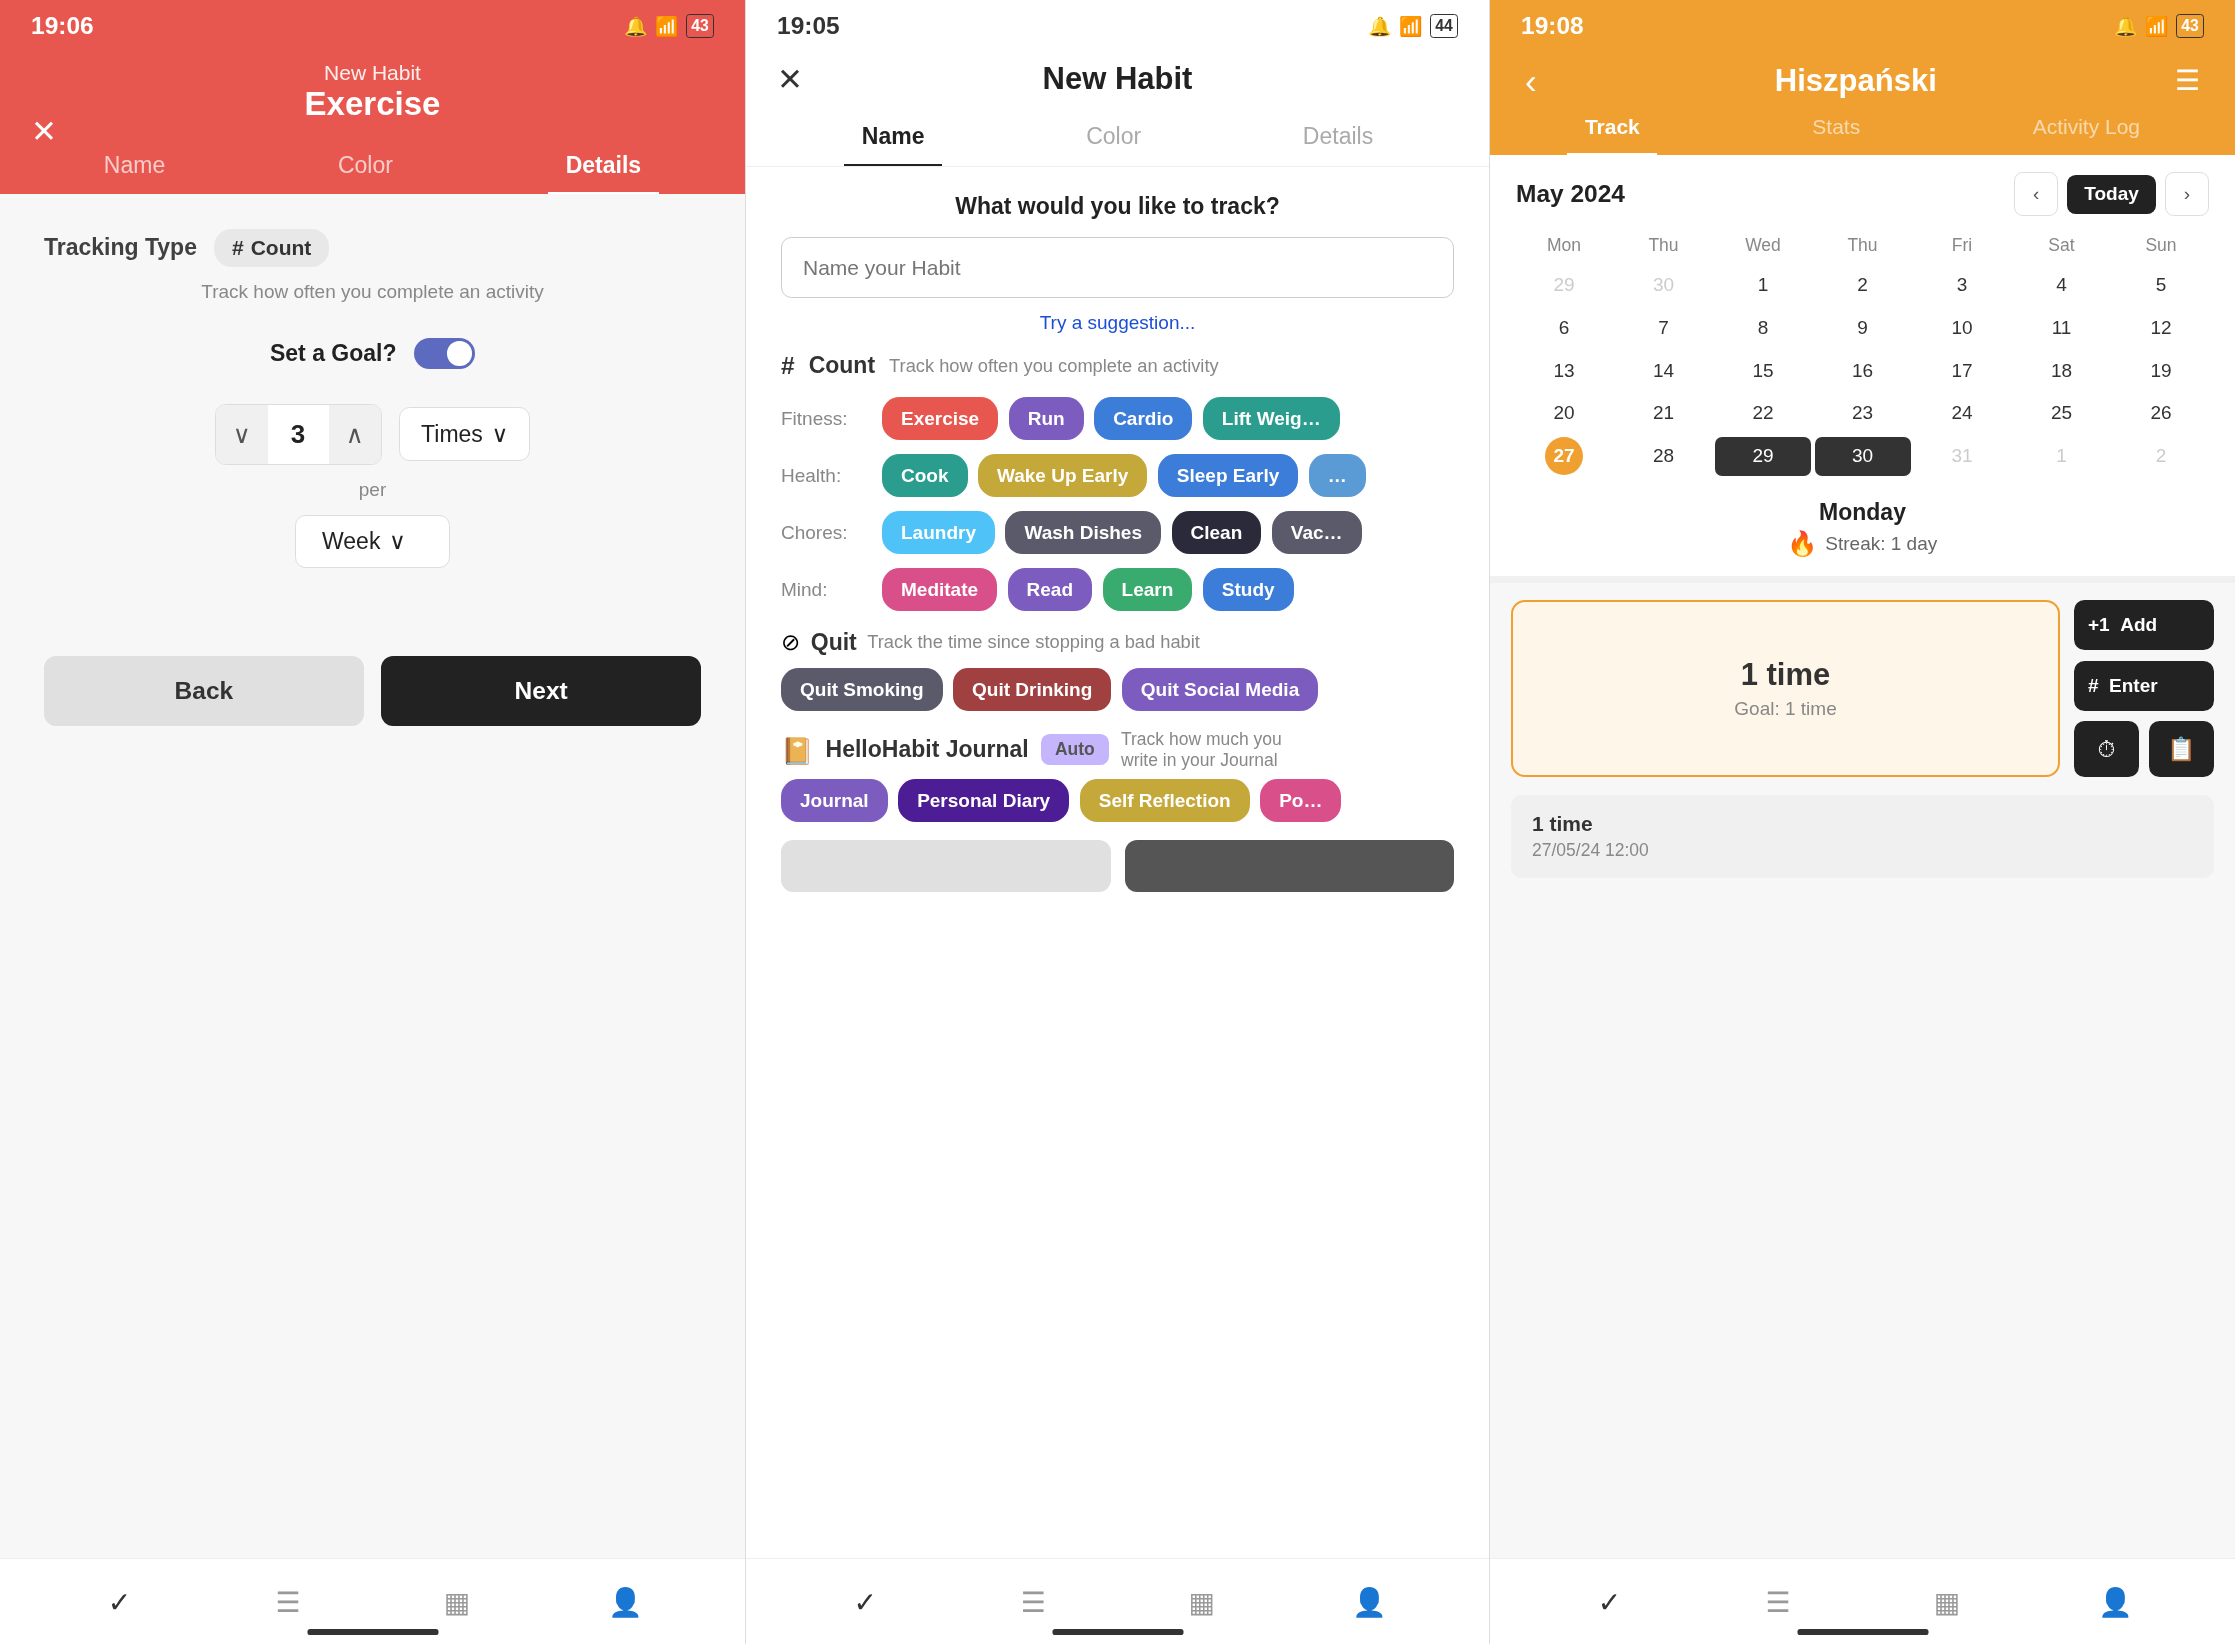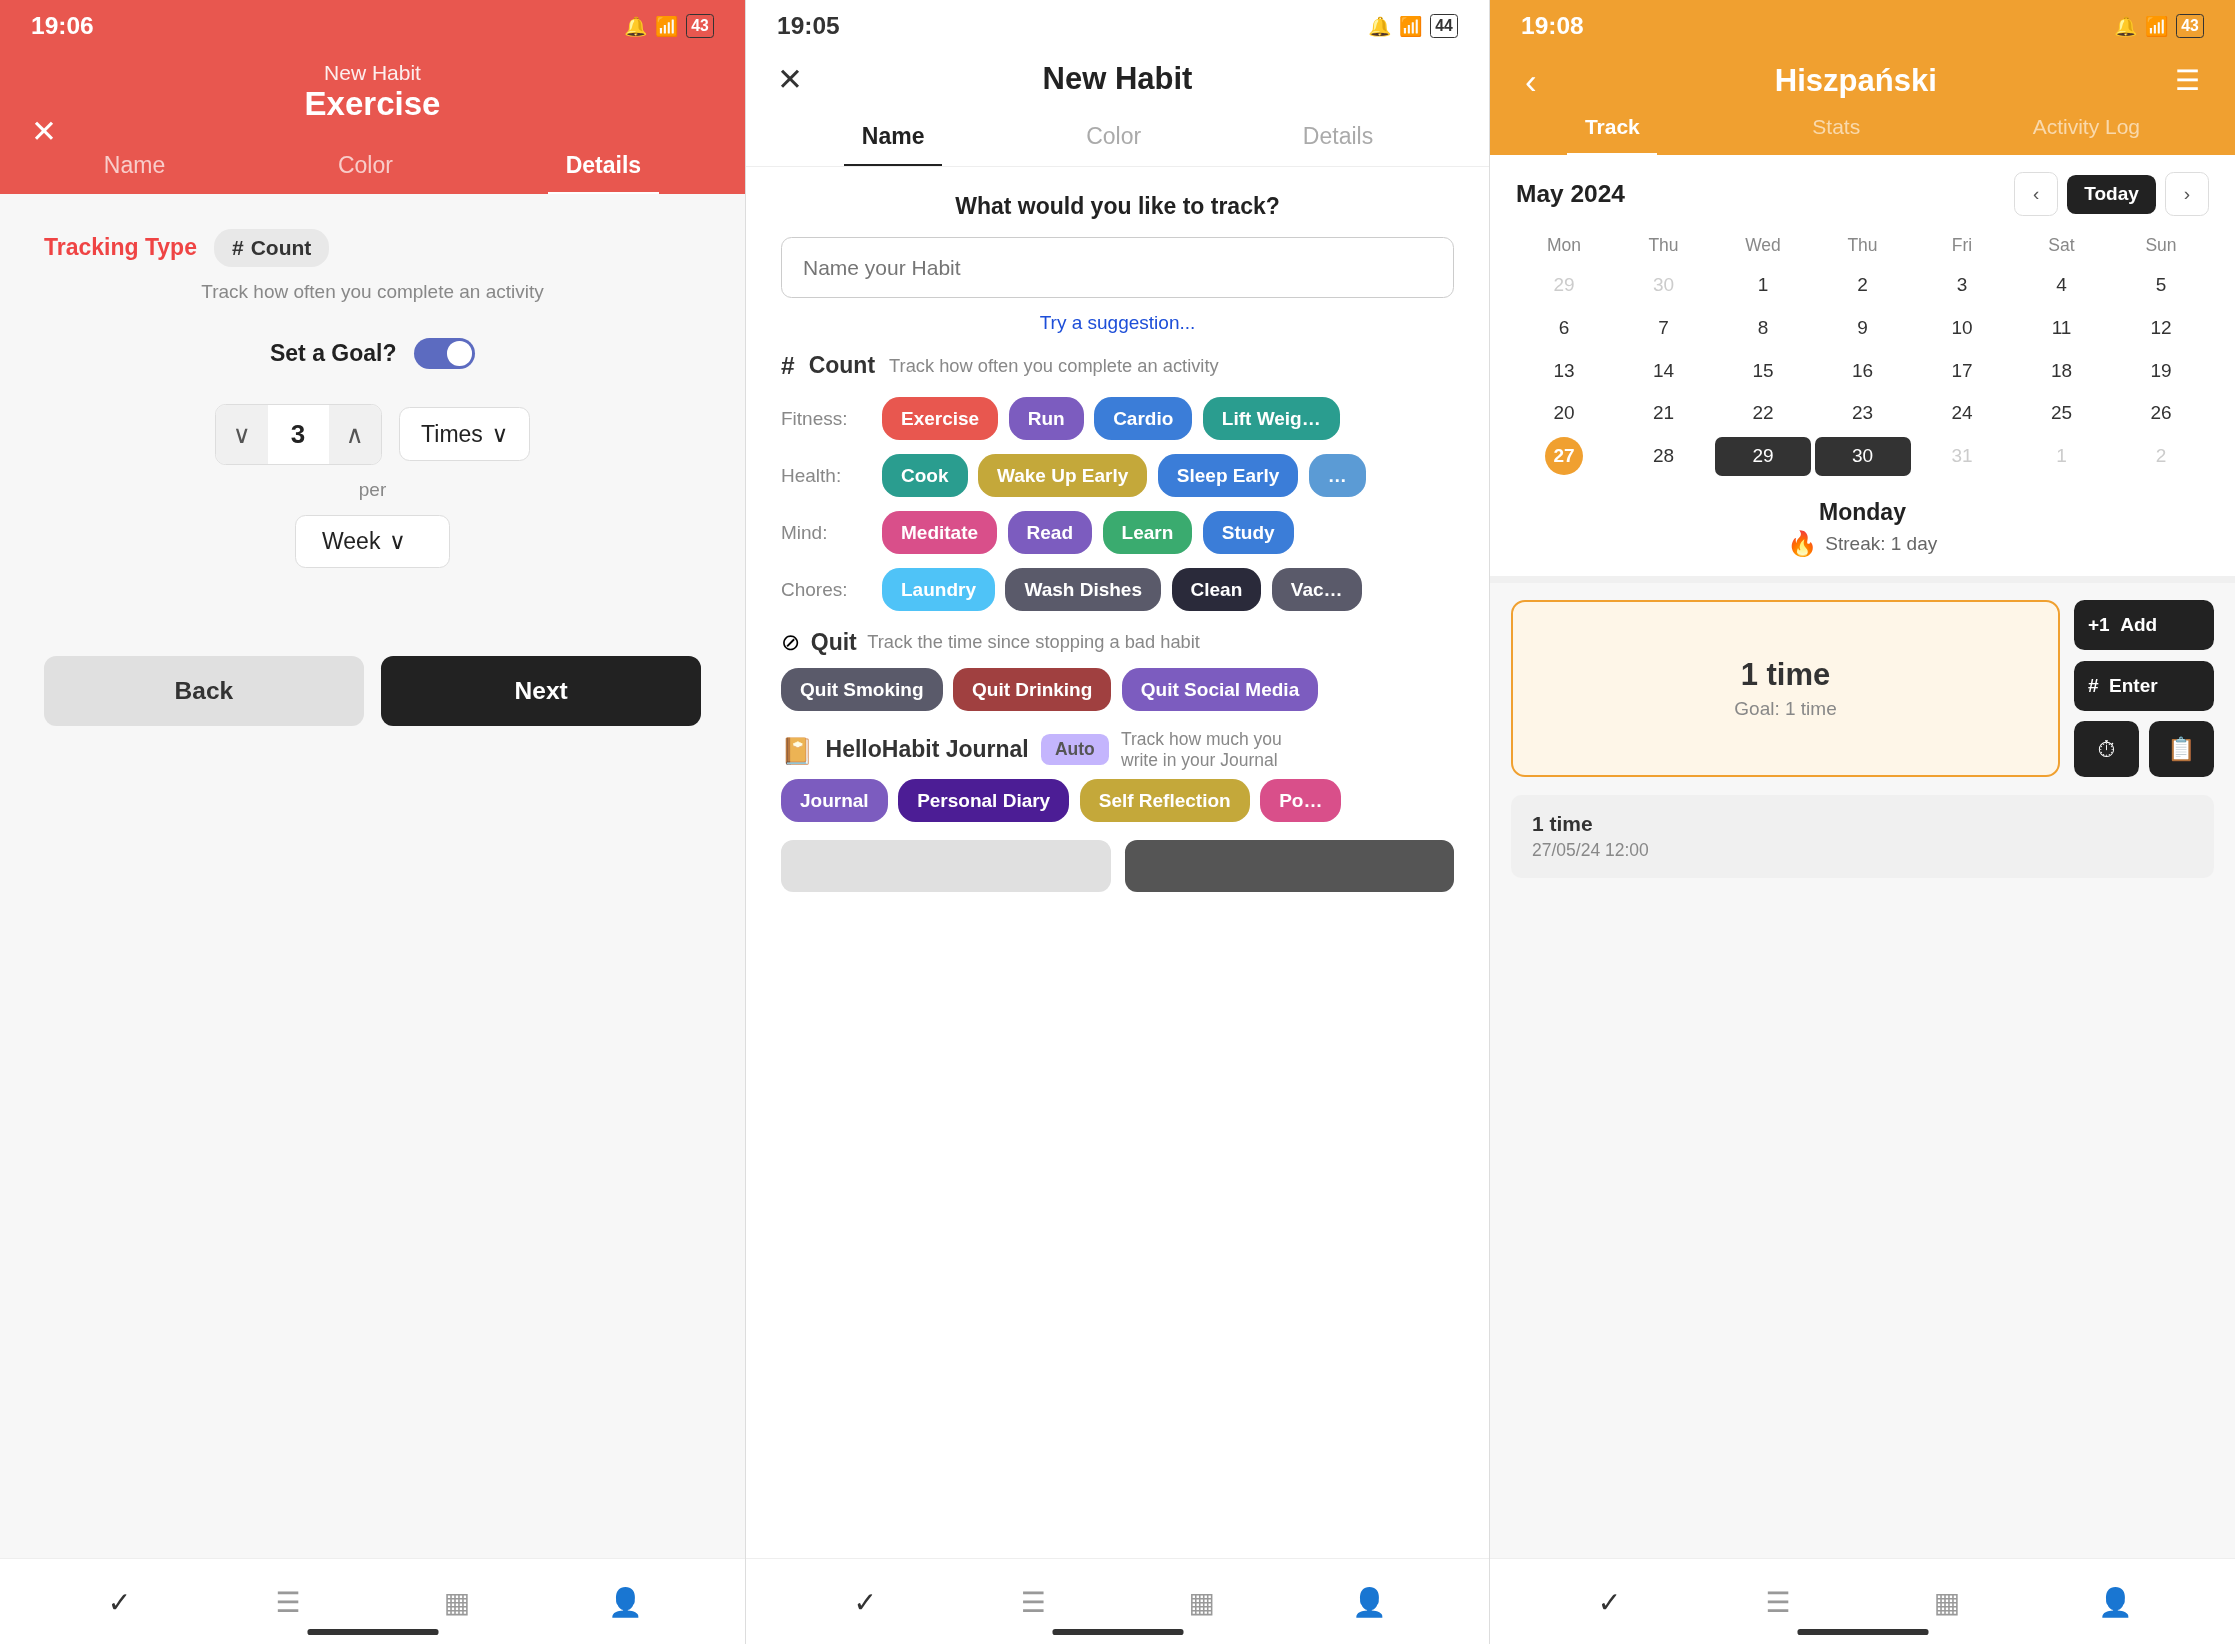--- a/index.html
+++ b/index.html
@@ -87,21 +87,21 @@
       padding: 35px 44px;
       background: #f7f7f7;
     }
 
     .tracking-type-row {
       display: flex;
       align-items: center;
       gap: 17.5px;
       margin-bottom: 14px;
     }
-    .tracking-label { font-size: 23px; font-weight: 700; color: #ef4444; }
+    .tracking-label { font-size: 23px; font-weight: 700; color: #404040; }
     .tracking-badge {
       background: #e8e8e8;
       border-radius: 17.5px;
       padding: 7px 17.5px;
       display: flex;
       align-items: center;
       gap: 7px;
       font-size: 21px;
       font-weight: 600;
       color: #333;
@@ -727,37 +727,37 @@
       <div class="chips-row">
         <div class="chip chip-teal">Cook</div>
         <div class="chip chip-yellow">Wake Up Early</div>
         <div class="chip chip-blue">Sleep Early</div>
         <div class="chip chip-blue" style="background:#5b9bd5;">…</div>
       </div>
     </div>
 
     
     <div class="category-row">
+      <span class="category-label">Chores:</span>
+      <div class="chips-row">
+        <div class="chip chip-blue" style="background:#4fc3f7;">Laundry</div>
+        <div class="chip chip-gray">Wash Dishes</div>
+        <div class="chip chip-dark">Clean</div>
+        <div class="chip chip-gray">Vac…</div>
+      </div>
+    </div>
+
+    
+    <div class="category-row">
       <span class="category-label">Mind:</span>
       <div class="chips-row">
         <div class="chip chip-pink">Meditate</div>
         <div class="chip chip-purple">Read</div>
         <div class="chip chip-green">Learn</div>
         <div class="chip chip-blue">Study</div>
-      </div>
-    </div>
-
-    
-    <div class="category-row">
-      <span class="category-label">Chores:</span>
-      <div class="chips-row">
-        <div class="chip chip-blue" style="background:#4fc3f7;">Laundry</div>
-        <div class="chip chip-gray">Wash Dishes</div>
-        <div class="chip chip-dark">Clean</div>
-        <div class="chip chip-gray">Vac…</div>
       </div>
     </div>
 
     
     <div class="quit-row">
       <span class="quit-icon">⊘</span>
       <span class="quit-label">Quit</span>
       <span class="quit-desc">Track the time since stopping a bad habit</span>
     </div>
     <div class="quit-chips">

